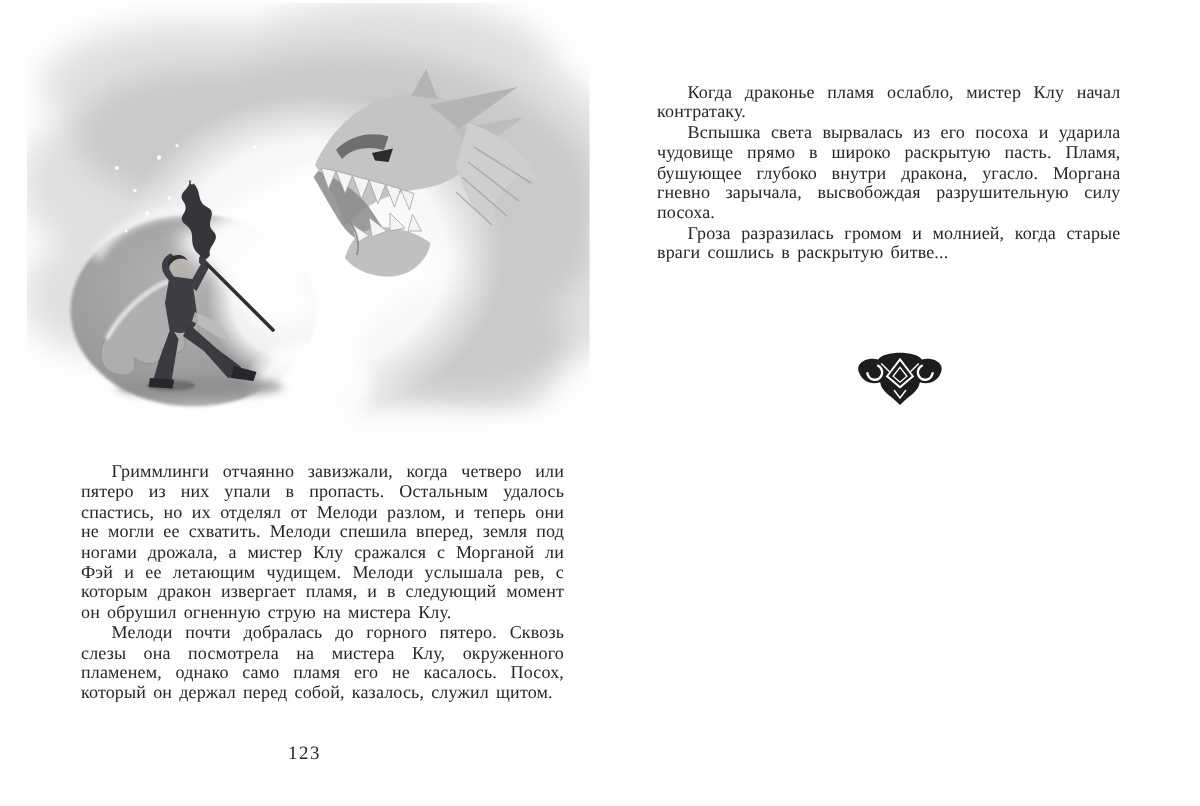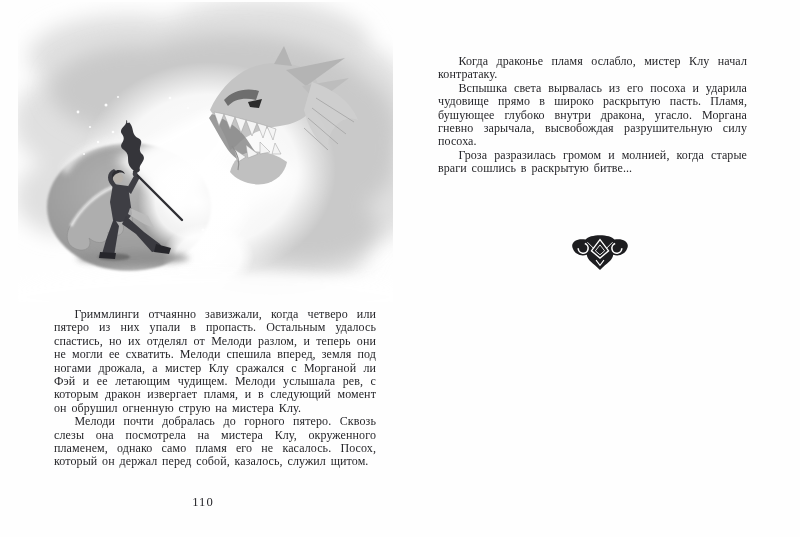--- a/index.html
+++ b/index.html
@@ -160,21 +160,21 @@
 
         <ellipse cx="190" cy="295" rx="215" ry="26" fill="#ffffff" filter="url(#b6)" opacity="0.9"></ellipse>
       </svg>
     </figure>
 
     <div class="text-block left-text">
       <p>Гриммлинги отчаянно завизжали, когда четверо или пятеро из них упали в пропасть. Остальным удалось спастись, но их отделял от Мелоди разлом, и теперь они не могли ее схватить. Мелоди спешила вперед, земля под ногами дрожала, а мистер Клу сражался с Морганой ли Фэй и ее летающим чудищем. Мелоди услышала рев, с которым дракон извергает пламя, и в следующий момент он обрушил огненную струю на мистера Клу.</p>
       <p>Мелоди почти добралась до горного пятеро. Сквозь слезы она посмотрела на мистера Клу, окруженного пламенем, однако само пламя его не касалось. Посох, который он держал перед собой, казалось, служил щитом.</p>
     </div>
 
-    <div class="folio">110</div>
+    <div class="folio">123</div>
   </section>
 
   <section class="page right">
 
     <div class="text-block right-text">
       <p>Когда драконье пламя ослабло, мистер Клу начал контратаку.</p>
       <p>Вспышка света вырвалась из его посоха и ударила чудовище прямо в широко раскрытую пасть. Пламя, бушующее глубоко внутри дракона, угасло. Моргана гневно зарычала, высвобождая разрушительную силу посоха.</p>
       <p>Гроза разразилась громом и молнией, когда старые враги сошлись в раскрытую битве...</p>
     </div>
 

